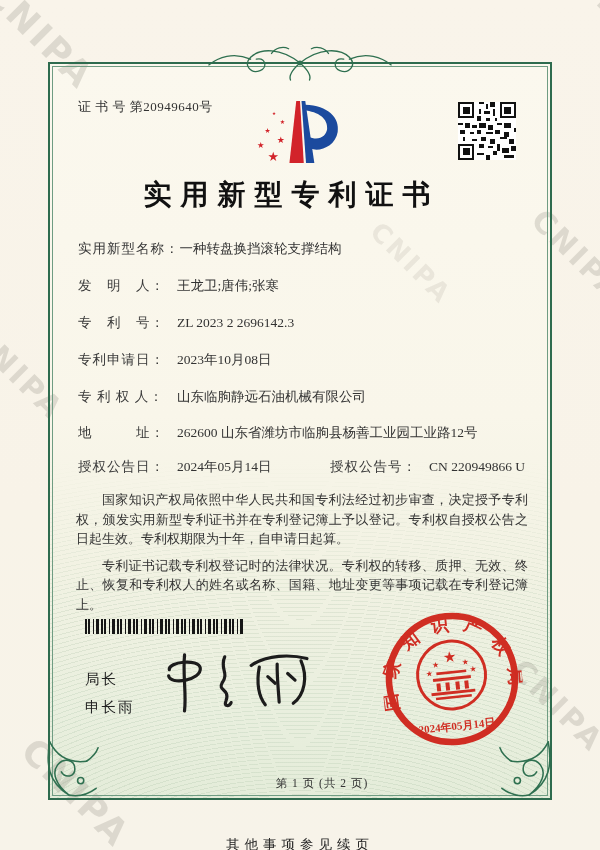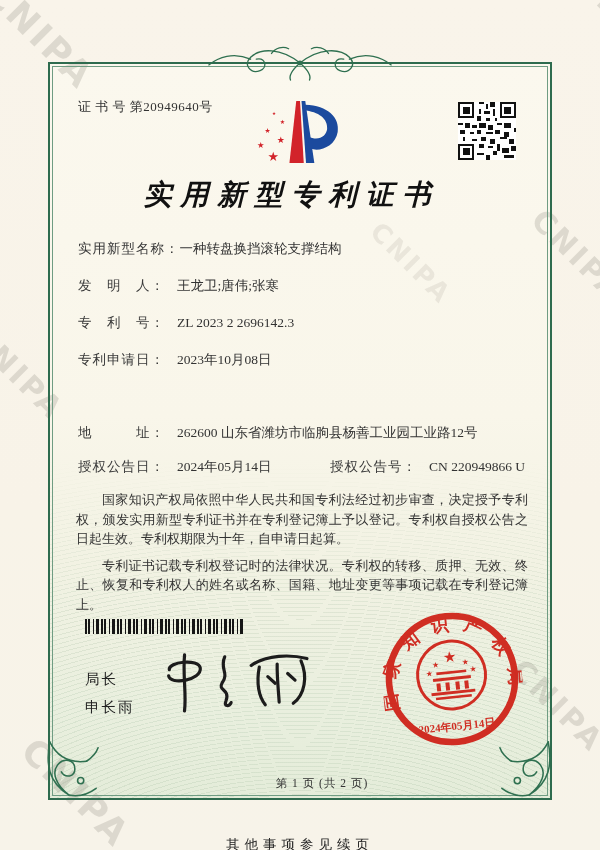--- a/index.html
+++ b/index.html
@@ -36,21 +36,21 @@
   .orn-top { left:50%; top:44px; transform:translateX(-50%); }
   .orn-bl { left:42px; top:740px; }
   .orn-br { left:498px; top:740px; transform:scaleX(-1); }
 
   
   .content { position:absolute; left:48px; top:62px; width:504px; height:738px; z-index:5; color:#2b2b2b; }
   .cert-no { position:absolute; left:30px; top:36px; font-size:13px; letter-spacing:0.5px; color:#333; }
   .logo { position:absolute; left:50%; top:28px; transform:translateX(-50%); }
   .qr { position:absolute; left:410px; top:40px; width:58px; height:58px; }
   .title { position:absolute; left:0; right:17px; top:114px; text-align:center;
-           font-size:28px; font-weight:bold; letter-spacing:9px; color:#111;font-style:italic; }
+           font-size:28px; font-weight:bold; letter-spacing:9px; color:#111; }
 
   .row { position:absolute; left:30px; right:24px; font-size:13.5px; color:#3a3a3a; white-space:nowrap; }
   .row .lab { display:inline-block; min-width:99px; letter-spacing:1px; }
   .row .val { color:#333; }
   .r1{top:178px} .r2{top:215px} .r3{top:252px} .r4{top:289px} .r5{top:326px} .r6{top:362px} .r7{top:396px}
   .pair2 { position:absolute; left:252px; top:0; }
 
   .paras { position:absolute; left:28px; right:24px; top:428px; font-size:13px;
            line-height:19.5px; text-align:justify; color:#333; }
   .paras p { text-indent:2em; margin-bottom:7px; }
@@ -215,20 +215,23 @@
     </div>
     <div class="row r2">
       <span class="lab">发　明　人：</span><span class="val">王龙卫;唐伟;张寒</span>
     </div>
     <div class="row r3">
       <span class="lab">专　利　号：</span><span class="val">ZL 2023 2 2696142.3</span>
     </div>
     <div class="row r4">
       <span class="lab">专利申请日：</span><span class="val">2023年10月08日</span>
     </div>
+    <div class="row r5">
+      <span class="lab">专 利 权 人：</span><span class="val">山东临朐静远石油机械有限公司</span>
+    </div>
     <div class="row r6">
       <span class="lab">地　　　址：</span><span class="val">262600 山东省潍坊市临朐县杨善工业园工业路12号</span>
     </div>
     <div class="row r7">
       <span class="lab">授权公告日：</span><span class="val">2024年05月14日</span>
       <span class="pair2">
         <span class="lab">授权公告号：</span><span class="val">CN 220949866 U</span>
       </span>
     </div>
 

